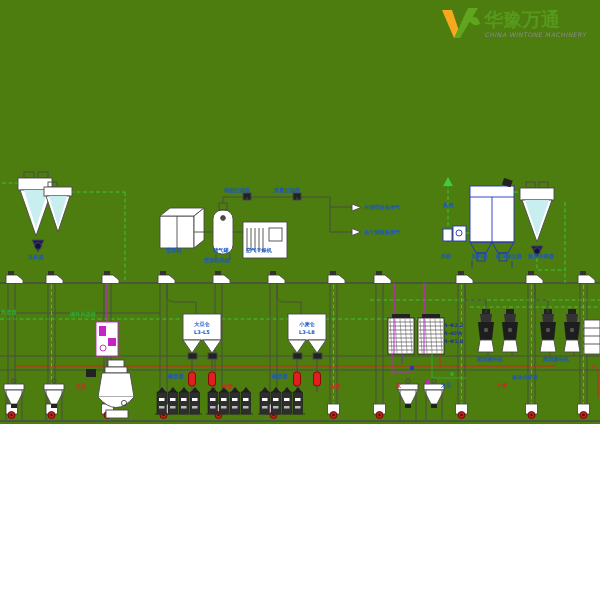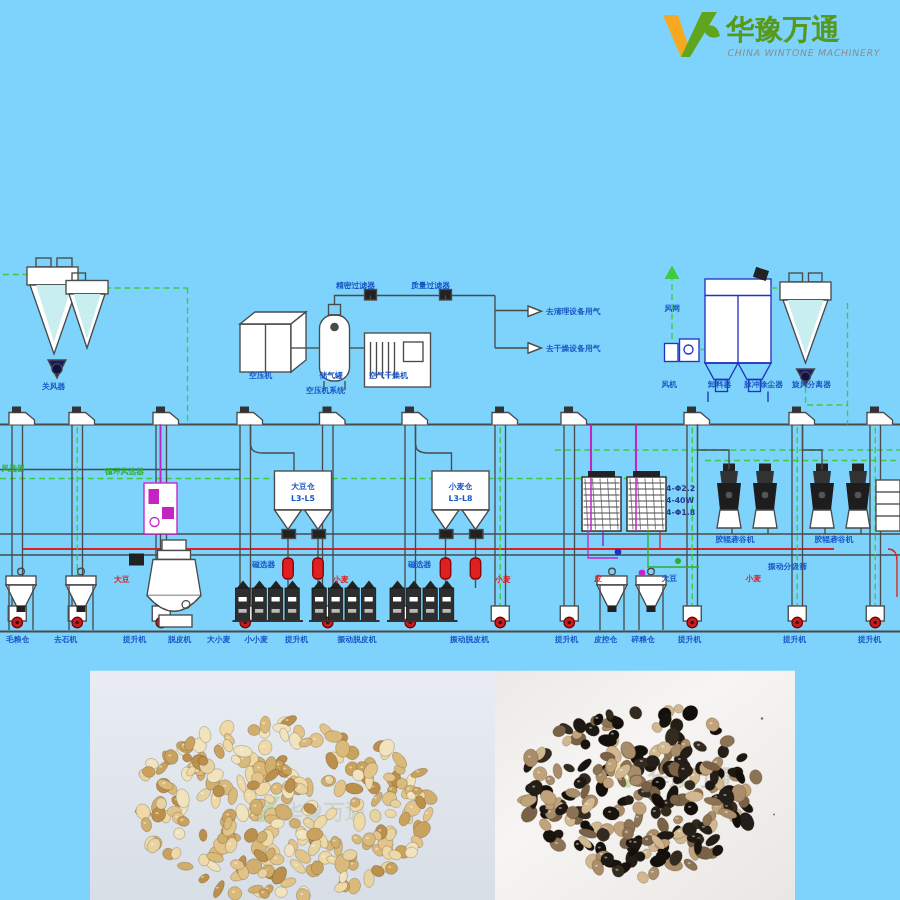--- a/index.html
+++ b/index.html
@@ -1,16 +1,16 @@
 <!DOCTYPE html>
 <html><head>
 <meta charset="utf-8">
 <style>
   html,body{margin:0;padding:0;background:#fff;}
-  .canvas{position:relative;width:600px;height:600px;background:#7dd3fc;overflow:hidden;
+  .canvas{position:relative;width:600px;height:424px;background:#4d7c0f;overflow:hidden;
           font-family:"DejaVu Sans","Liberation Sans",sans-serif;}
   .logo{position:absolute;top:4px;right:2px;width:160px;height:44px;}
   .diagram{position:absolute;left:0;top:0;width:600px;height:450px;}
   .photo{position:absolute;top:447px;height:153px;}
   #photo-left{left:60px;width:270px;}
   #photo-right{left:330px;width:200px;}
   svg text{font-family:"DejaVu Sans","Liberation Sans",sans-serif;}
 </style>
 </head>
 <body>

